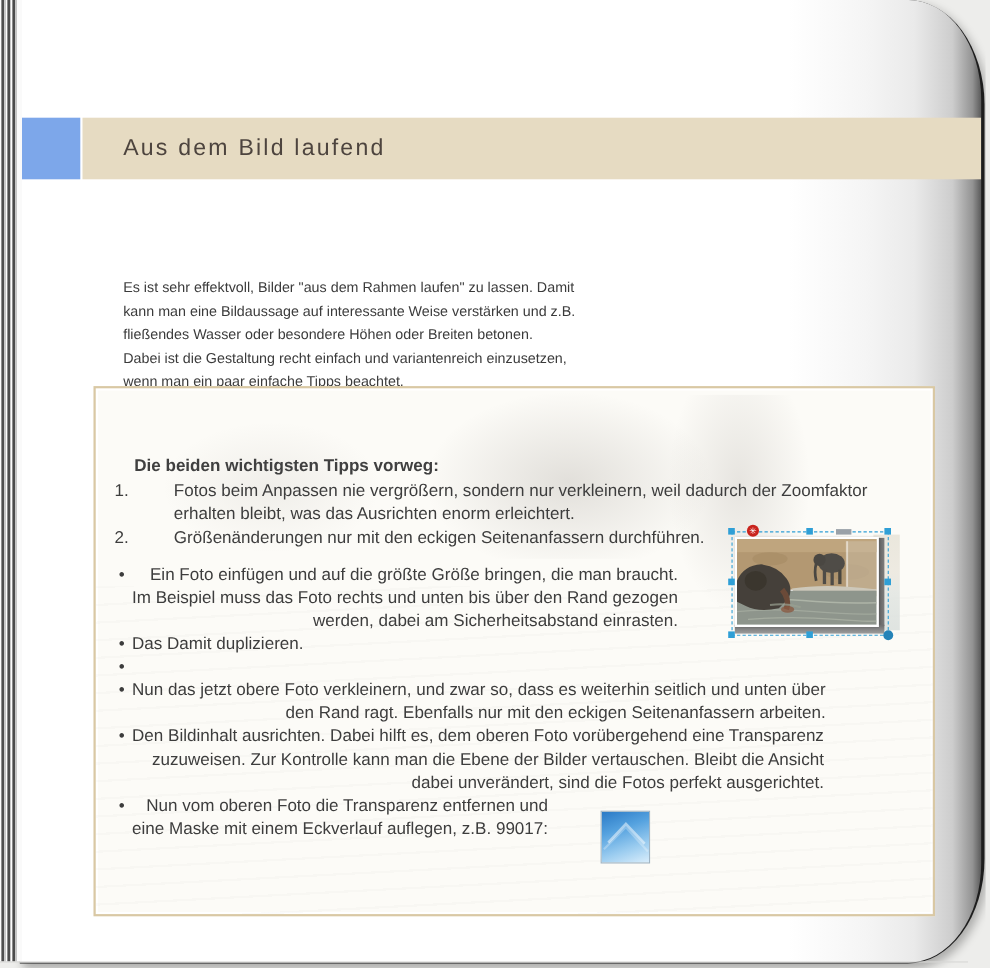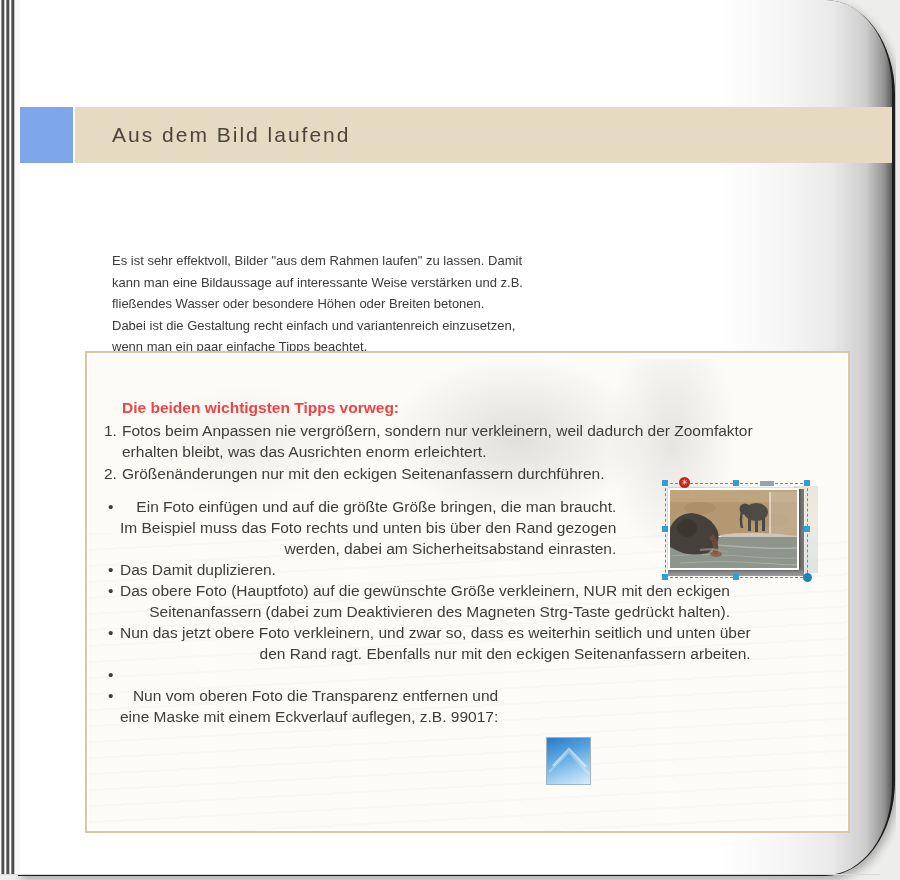--- a/index.html
+++ b/index.html
@@ -38,25 +38,25 @@
   .wm-blob1{position:absolute;left:295px;top:0px;width:270px;height:155px;
     background:radial-gradient(ellipse at 50% 55%,rgba(120,112,104,.20),rgba(120,112,104,0) 68%);}
   .wm-blob2{position:absolute;left:520px;top:6px;width:130px;height:200px;
     background:radial-gradient(ellipse at 50% 40%,rgba(120,112,104,.16),rgba(120,112,104,0) 70%);}
   .wm-blob3{position:absolute;left:60px;top:30px;width:200px;height:120px;
     background:radial-gradient(ellipse at 50% 50%,rgba(130,122,112,.10),rgba(130,122,112,0) 70%);}
   .wm-water{position:absolute;left:0;top:180px;right:0;bottom:0;opacity:.5;
     background:repeating-linear-gradient(177deg,rgba(150,150,145,.08) 0 2px,rgba(255,255,255,0) 2px 16px);}
 
   .box-content{position:relative;padding:44px 30px 0 17px;font-size:15.5px;line-height:21px;color:#3d3d3d;}
-  .tips-heading{margin:0 0 2px 18px;font-weight:700;color:#ef4444;font-size:15.5px;}
+  .tips-heading{margin:16px 0 2px 18px;font-weight:700;color:#404040;font-size:15.5px;}
   .numbered{margin:0;padding:0;}
   .num-item{display:flex;margin-bottom:1px;}
   .num{flex:0 0 18px;}
-  .num-text{white-space:pre-line;}
+  .num-text{white-space:pre-line;margin-left:36px;}
   .bullets{margin:12px 0 0 4px;}
   .bullet-item{display:flex;}
   .dot{flex:0 0 12px;}
   .dot::before{content:"\2022";}
   .bullet-text{white-space:pre-line;text-align:right;}
 
   
   .photo-example{position:absolute;left:646px;top:480px;width:160px;height:102px;}
   .underlay-strip{position:absolute;left:130px;top:6px;width:24px;height:87px;opacity:.8;
     background:linear-gradient(180deg,#e6e2d6 0%,#eae6dc 40%,#e0e4e0 60%,#d8dedb 100%);}
@@ -137,33 +137,34 @@
 werden, dabei am Sicherheitsabstand einrasten.</span>
               </div>
 
               <div class="bullet-item">
                 <span class="dot"></span>
                 <span class="bullet-text">Das Damit duplizieren.</span>
               </div>
 
               <div class="bullet-item">
                 <span class="dot"></span>
-                <span class="bullet-text">Das obere Foto (Hauptfoto) auf die gewünschte Größe verkleinern, NUR mit den eckigen
-Seitenanfassern (dabei zum Deaktivieren des Magneten Strg-Taste gedrückt halten).</span>
               </div>
 
 
               <div class="bullet-item">
                 <span class="dot"></span>
                 <span class="bullet-text">Nun das jetzt obere Foto verkleinern, und zwar so, dass es weiterhin seitlich und unten über
 den Rand ragt. Ebenfalls nur mit den eckigen Seitenanfassern arbeiten.</span>
               </div>
 
               <div class="bullet-item">
                 <span class="dot"></span>
+                <span class="bullet-text">Den Bildinhalt ausrichten. Dabei hilft es, dem oberen Foto vorübergehend eine Transparenz
+zuzuweisen. Zur Kontrolle kann man die Ebene der Bilder vertauschen. Bleibt die Ansicht
+dabei unverändert, sind die Fotos perfekt ausgerichtet.</span>
               </div>
 
               <div class="bullet-item">
                 <span class="dot"></span>
                 <span class="bullet-text">Nun vom oberen Foto die Transparenz entfernen und
 eine Maske mit einem Eckverlauf auflegen, z.B. 99017:</span>
               </div>
             </div>
         </div>
       </div>

